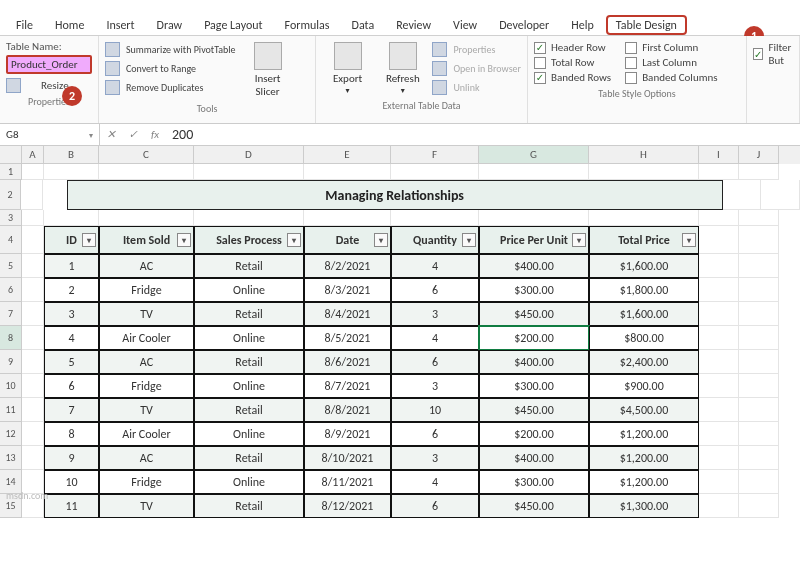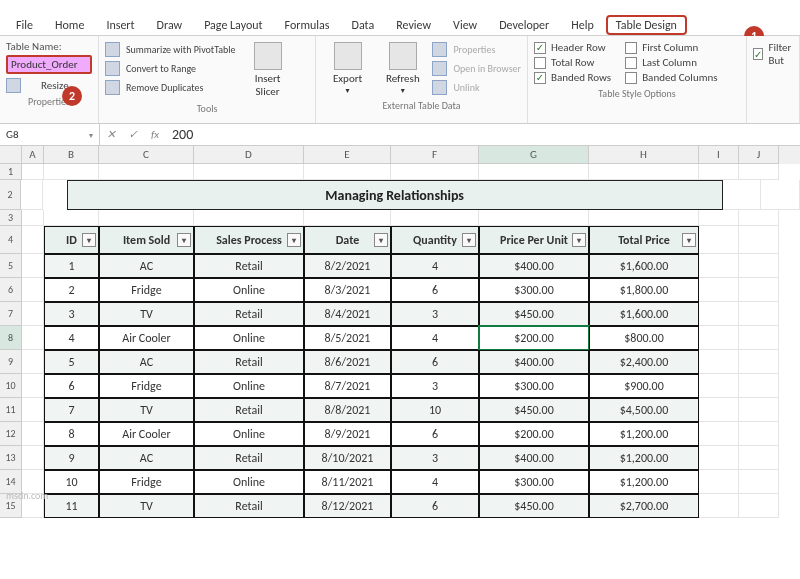--- a/index.html
+++ b/index.html
@@ -418,20 +418,20 @@
       </div>
       <div class="sheet-row">
         <div class="rowhdr ">15</div>
         <div class="cell wA"></div>
         <div class="dt-cell wB band">11</div>
         <div class="dt-cell wC band">TV</div>
         <div class="dt-cell wD band">Retail</div>
         <div class="dt-cell wE band">8/12/2021</div>
         <div class="dt-cell wF band">6</div>
         <div class="dt-cell wG band ">$450.00</div>
-        <div class="dt-cell wH band">$2,700.00</div>
+        <div class="dt-cell wH band">$1,300.00</div>
         <div class="cell wI"></div>
         <div class="cell wJ"></div>
       </div>
     </div>
 
 <div class="watermark">msdn.com</div>
 </div>
 
 </body></html>

